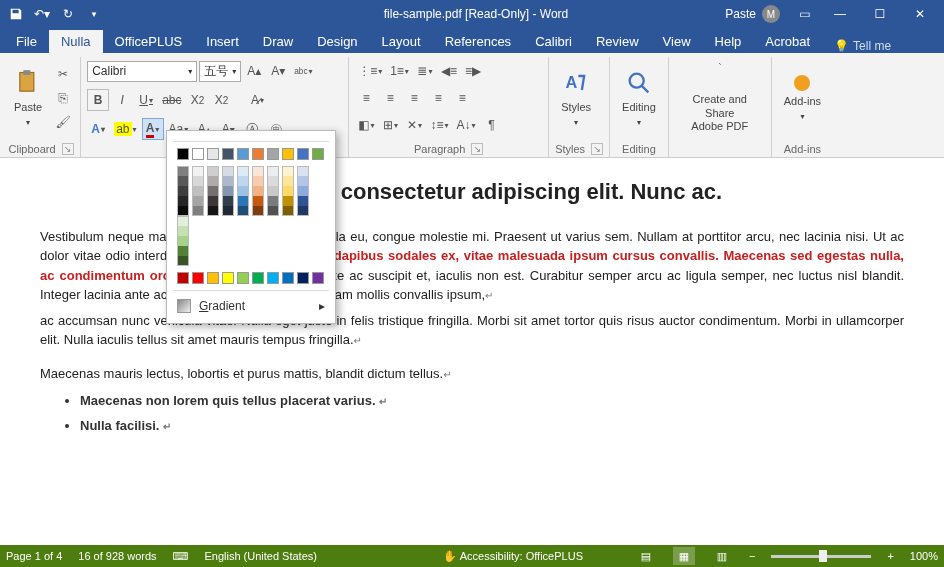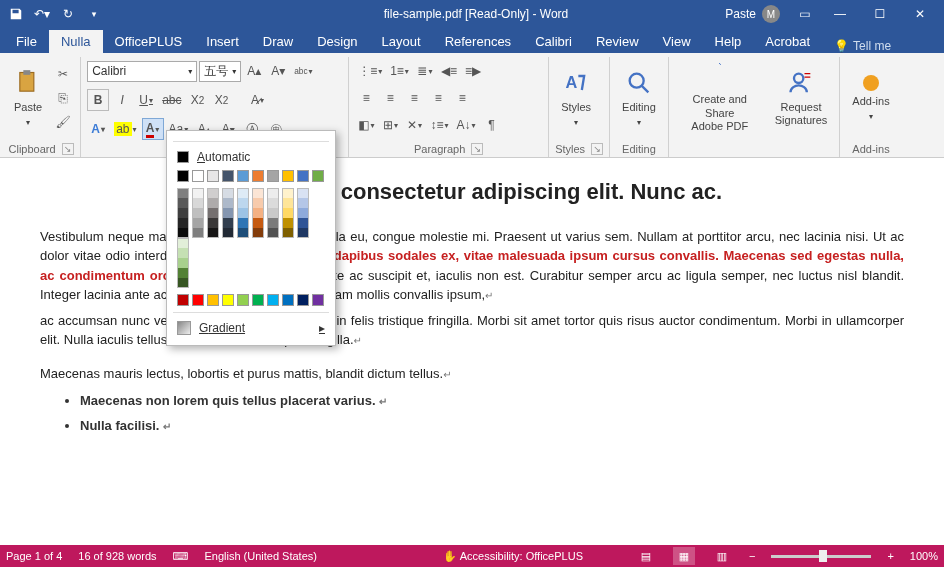--- a/index.html
+++ b/index.html
@@ -55,21 +55,21 @@
 
 .doc-area { position: absolute; top: 158px; bottom: 22px; left: 0; right: 0; background: #fff; overflow: hidden; padding: 20px 40px 0; }
 .doc-area h1 { font-size: 22px; font-weight: bold; color: #222; line-height: 1.3; margin-bottom: 20px; }
 .doc-area p { font-size: 13px; line-height: 1.5; text-align: justify; color: #222; margin-bottom: 6px;}
 .red { color: #c62020; font-weight: bold; }
 .bullets { margin: 10px 0 0 40px; }
 .bullets li { font-size: 13px; font-weight: bold; margin-bottom: 10px; list-style: disc; }
 .para-mark::after { content: "↵"; color: #777; font-size: 10px; }
 
 
-.status { position: absolute; bottom: 0; left: 0; right: 0; height: 22px; background: #be185d; color: #fff; display: flex; align-items: center; font-size: 11px; padding: 0 6px; gap: 16px; margin-top: 30px; }
+.status { position: absolute; bottom: 0; left: 0; right: 0; height: 22px; background: #4d7c0f; color: #fff; display: flex; align-items: center; font-size: 11px; padding: 0 6px; gap: 16px; margin-top: 30px; }
 .status .push { flex: 1; }
 .vbtn { width: 22px; height: 18px; display: flex; align-items: center; justify-content: center; cursor: pointer; }
 .vbtn.active{background: rgba(255,255,255,.25);}
 .zoom-slider { width: 100px; height: 3px; background: #ccc; position: relative;}
 .zoom-thumb { width: 8px; height: 12px; background: #eee; position: absolute; top: -5px; left: 48px; }
 </style>
 </head>
 <body>
 
 <div class="titlebar">
@@ -254,52 +254,39 @@
     <div class="group-body">
       <div class="bigbtn" style="width:90px;">
         <svg viewBox="0 0 24 24">
             <rect x="4" y="3" width="12" height="16" fill="#fff" stroke="#4472c4"></rect>
             <circle cx="17" cy="16" r="5" fill="#4472c4"></circle>
             <path d="M15 16h4M17 14v4" stroke="#fff"></path>
           </svg>
         <span style="white-space:pre-line;margin-top:24px;">Create and Share
 Adobe PDF</span>
       </div>
-      <div class="bigbtn">
-        <svg viewBox="0 0 24 24">
-            <circle cx="10" cy="8" r="4" fill="none" stroke="#4472c4" stroke-width="2"></circle>
-            <path d="M3 20c0-4 4-6 7-6s7 2 7 6" fill="none" stroke="#4472c4" stroke-width="2"></path>
-            <path d="M15 4l5 0 M15 7l5 0" stroke="#c00"></path>
-          </svg>
-        <span style="white-space:pre-line;">Request
-Signatures</span>
-      </div>
     </div>
   </div>
 
   <div class="group" style="border-right:none;">
     <div class="group-body">
       <div class="bigbtn">
         <div class="ico" style="width:16px;height:16px;border-radius:50%;background:#f0a020;"></div>
         <span>Add-ins</span>
           <span style="font-size:8px;">▾</span>
       </div>
     </div>
     <div class="group-label">
         <span>Add-ins</span>
       </div>
   </div>
 </div>
 
 <div class="color-pop">
   <div class="sep"></div>
-  <div class="row">
-    <span class="sw" style="background:#000;"></span>
-    <span><u>A</u>utomatic</span>
-  </div>
   <div class="swatches" id="theme-row">
       <span class="sw" style="background: rgb(0, 0, 0);"></span>
       <span class="sw" style="background: rgb(255, 255, 255);"></span>
       <span class="sw" style="background: rgb(231, 230, 230);"></span>
       <span class="sw" style="background: rgb(68, 84, 106);"></span>
       <span class="sw" style="background: rgb(91, 155, 213);"></span>
       <span class="sw" style="background: rgb(237, 125, 49);"></span>
       <span class="sw" style="background: rgb(165, 165, 165);"></span>
       <span class="sw" style="background: rgb(255, 192, 0);"></span>
       <span class="sw" style="background: rgb(68, 114, 196);"></span>
@@ -312,21 +299,21 @@
       <span class="sw" style="background: rgb(255, 192, 0);"></span>
       <span class="sw" style="background: rgb(255, 255, 0);"></span>
       <span class="sw" style="background: rgb(146, 208, 80);"></span>
       <span class="sw" style="background: rgb(0, 176, 80);"></span>
       <span class="sw" style="background: rgb(0, 176, 240);"></span>
       <span class="sw" style="background: rgb(0, 112, 192);"></span>
       <span class="sw" style="background: rgb(0, 32, 96);"></span>
       <span class="sw" style="background: rgb(112, 48, 160);"></span>
     </div>
   <div class="sep"></div>
-  <div class="row" style="justify-content:space-between;text-decoration:underline;">
+  <div class="row" style="justify-content:space-between;">
     <span style="display:flex;gap:8px;align-items:center;">
       <span style="width:14px;height:14px;background:linear-gradient(135deg,#888,#eee);border:1px solid #999;"></span>
       <span><u>G</u>radient</span>
     </span>
     <span>▸</span>
   </div>
 </div>
 
 <div class="doc-area">
   <h1><span style="visibility:hidden;">Lorem ipsum dolo</span><span>r sit amet, consectetur adipiscing elit. Nunc ac.</span></h1>

